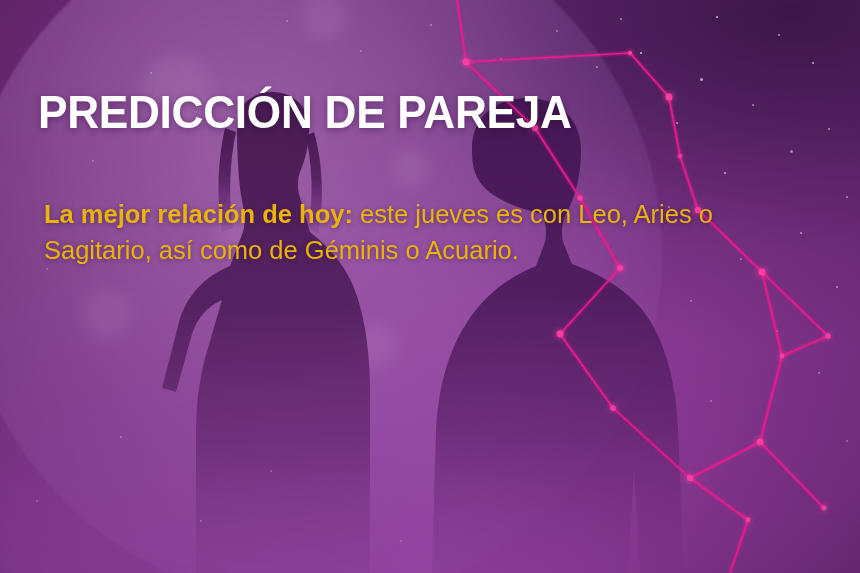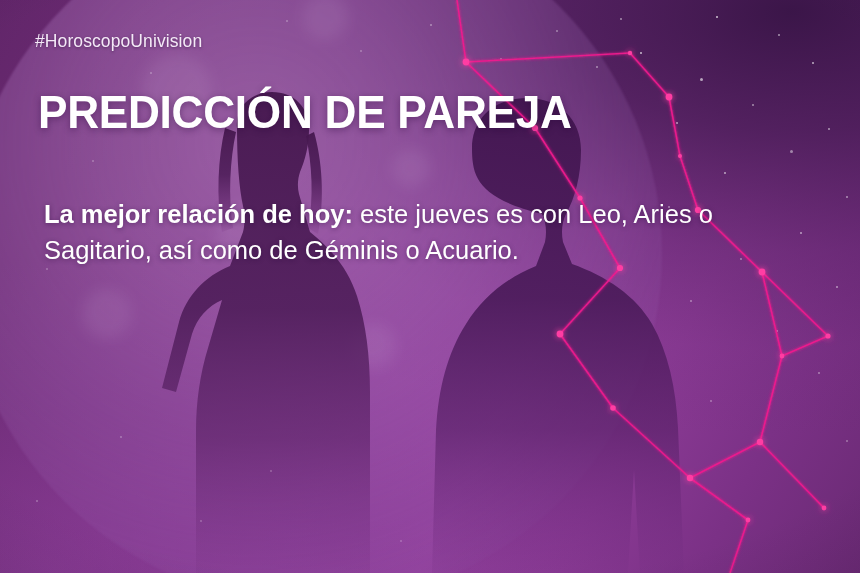--- a/index.html
+++ b/index.html
@@ -160,21 +160,21 @@
     position: absolute;
     left: 44px;
     top: 196px;
     width: 760px;
   }
 
   .para {
     margin: 0 0 36px 0;
     font-size: 25.5px;
     line-height: 1.42;
-    color: #ffffff;
+    color: #eab308;
     font-weight: 400;
     text-shadow: 0 1px 5px rgba(38,8,56,0.45);
   }
   .para:last-child { margin-bottom: 0; }
 
   .para .lead {
     font-weight: 700;
   }
 </style>
 </head>
@@ -364,21 +364,20 @@
         <circle cx="330" cy="442" r="3.2"></circle>
         <circle cx="394" cy="508" r="2.4"></circle>
       </g>
     </svg>
   </div>
 
   <div class="bg-vignette"></div>
 
   <div class="content">
 
-    <div class="hashtag">#HoroscopoUnivision</div>
 
     <h1 class="headline">PREDICCIÓN DE PAREJA</h1>
 
     <div class="body-block">
 
       <p class="para">
         <span class="lead">La mejor relación de hoy:</span><span> este jueves es con Leo, Aries o Sagitario, así como de Géminis o Acuario.</span>
       </p>
 
 

